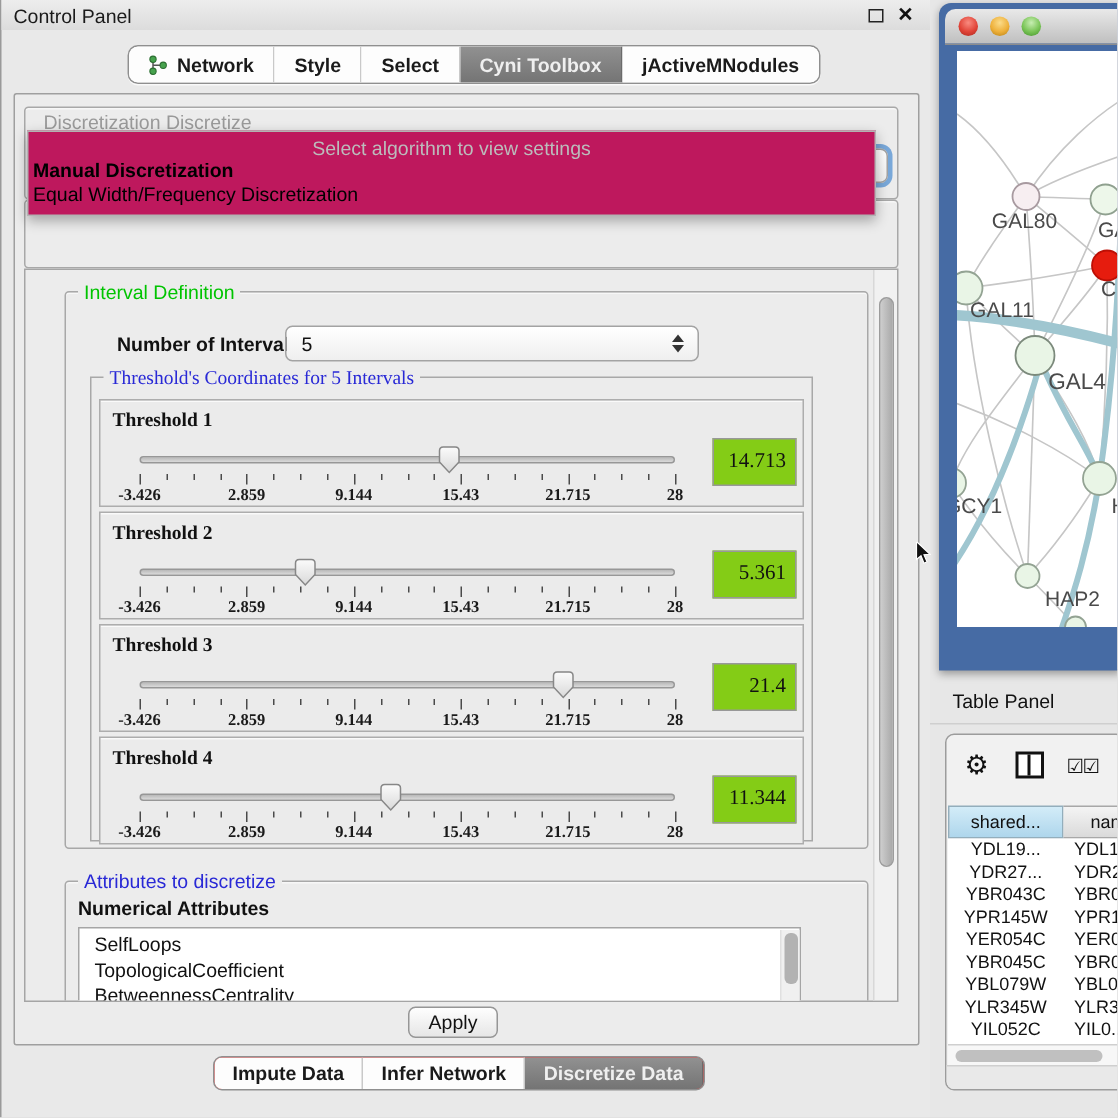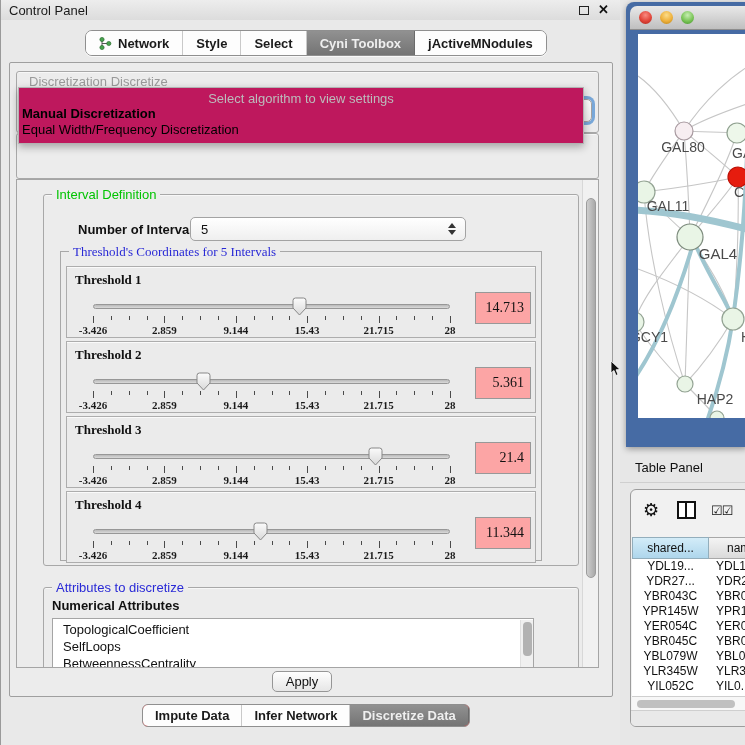--- a/index.html
+++ b/index.html
@@ -70,21 +70,21 @@
   .threshold-box { position:absolute; left:5px; width:470px; height:72px;
                    border:1px solid #adadad; background:#ebebeb; box-shadow:inset 0 1px 0 #fafafa; }
   .th-label { position:absolute; left:8px; top:5px; font-size:13px; font-weight:bold; }
   .slider-track { position:absolute; left:26px; top:37px; width:357px; height:5px; border-radius:3px;
                   background:linear-gradient(#b9b9b9,#dadada); border:1px solid #979797; }
   .slider-thumb { position:absolute; top:30px; width:15px; height:19px; }
   .tick { position:absolute; top:49px; width:1px; height:4px; background:#4a4a4a; }
   .tick.major { height:7px; }
   .tick-label { position:absolute; top:57px; width:44px; text-align:center;
                 font-size:11px; font-weight:bold; color:#1a1a1a; }
-  .value-box { position:absolute; left:408px; top:25px; width:56px; height:32px; background:#fca5a5;
+  .value-box { position:absolute; left:408px; top:25px; width:56px; height:32px; background:#84cc16;
                border:1px solid #989898; font-size:14px; text-align:right; line-height:30px; padding-right:6px; }
 
   .attr-group { left:26px; top:407px; width:536px; height:92px; }
   .attr-title { position:absolute; left:8px; top:10px; font-size:13px; font-weight:bold; }
   .attr-list { position:absolute; left:8px; top:30px; width:482px; height:58px; background:#fff;
                border:1px solid #a5a5a5; overflow:hidden; padding-top:2px; }
   .attr-item { font-size:13px; line-height:17px; padding-left:10px; }
   .list-scrollbar { position:absolute; left:467px; top:1px; width:14px; height:56px; background:#f0f0f0; border-left:1px solid #e0e0e0; }
   .list-thumb { position:absolute; left:2px; top:2px; width:9px; height:34px; border-radius:4px; background:#b2b2b2; }
 
@@ -386,22 +386,22 @@
                 <div class="tick-label" style="left: 361px;">28</div>
               </div>
           </div>
         </div>
 
         <div class="group attr-group">
           <span class="group-label blue">Attributes to discretize</span>
           <span class="attr-title">Numerical Attributes</span>
           <div class="attr-list">
             <div id="attr-items">
+                <div class="attr-item">SelfLoops</div>
                 <div class="attr-item">TopologicalCoefficient</div>
-                <div class="attr-item">SelfLoops</div>
                 <div class="attr-item">BetweennessCentrality</div>
               </div>
             <div class="list-scrollbar">
                 <div class="list-thumb"></div>
               </div>
           </div>
         </div>
 
         <div class="v-scrollbar">
             <div class="v-thumb"></div>

